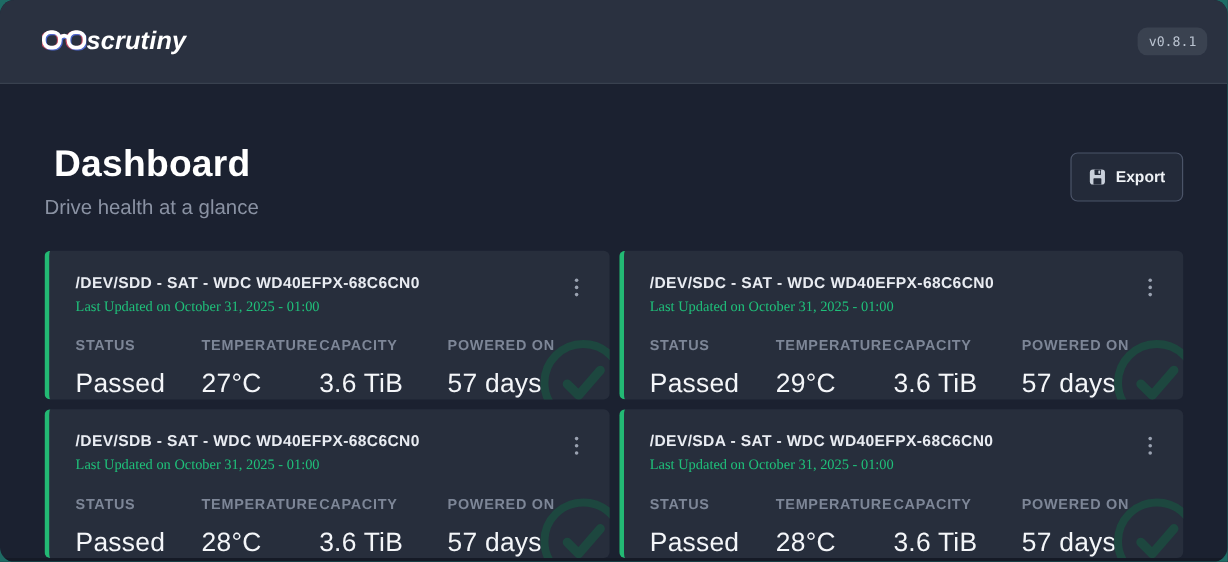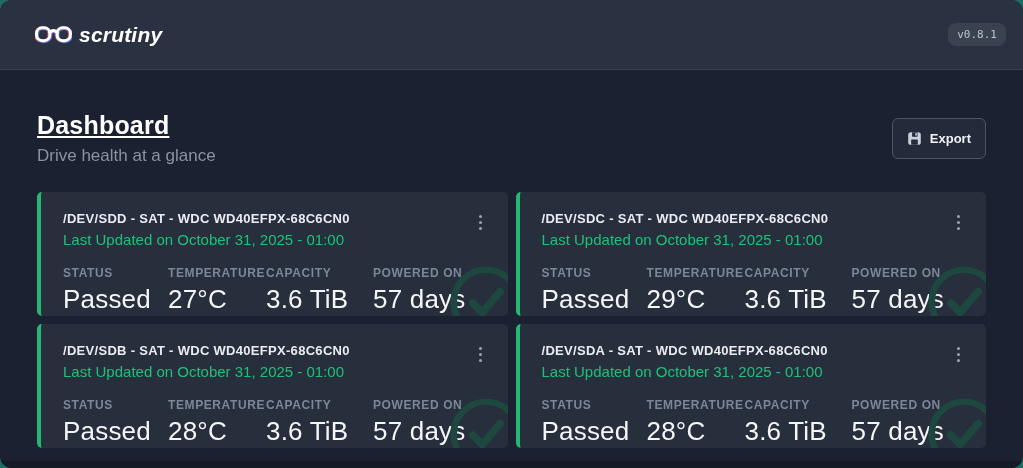--- a/index.html
+++ b/index.html
@@ -1,46 +1,46 @@
 <!DOCTYPE html>
 <html><head>
 <meta charset="utf-8">
 <style>
   html,body{margin:0;padding:0;background:#1e6b64;font-family:"Liberation Sans",sans-serif;}
   .app{position:relative;width:1023px;height:468px;background:#1b2130;border-radius:12px;
        overflow:hidden;display:flex;flex-direction:column;}
   
   .header{height:70px;flex:0 0 70px;background:#2a3140;border-bottom:1px solid #39414f;
           display:flex;align-items:center;padding:0 17px 0 35px;box-sizing:border-box;}
-  .logo{display:flex;align-items:center;gap:7px;}
+  .logo{display:flex;}
   .logo-name{color:#ffffff;font-size:21px;font-weight:700;font-style:italic;letter-spacing:.2px;}
   .version-badge{margin-left:auto;background:#3a4250;color:#bac3d0;border-radius:8px;
                  padding:5px 9px;font-family:"DejaVu Sans Mono",monospace;font-size:11px;}
   
   .main{flex:1;padding:41px 37px 0 37px;box-sizing:border-box;}
   .title-row{display:flex;align-items:center;justify-content:space-between;}
-  .page-title{margin:0;color:#ffffff;font-size:25px;font-weight:700;letter-spacing:.2px;text-decoration:underline;}
+  .page-title{margin:8px;color:#ffffff;font-size:31px;font-weight:700;letter-spacing:.2px;}
   .page-subtitle{margin:6px 0 0 0;color:#8a92a3;font-size:17px;}
   .toolbar{display:flex;gap:8px;}
   .btn{display:inline-flex;align-items:center;gap:8px;height:41px;padding:0 14px;
        background:#232a39;border:1px solid #4b5468;border-radius:6px;color:#eef1f5;
        font-size:13px;font-weight:700;cursor:pointer;font-family:inherit;}
   
   .grid{margin-top:26px;display:grid;grid-template-columns:1fr 1fr;column-gap:24px;row-gap:26px;gap:8px;}
   .card{position:relative;height:124px;box-sizing:border-box;background:#272e3c;
         border-left:4px solid #23b974;border-radius:5px;padding:19px 22px 18px 22px;
         overflow:hidden;cursor:pointer;}
   .card-head{display:flex;justify-content:space-between;align-items:flex-start;}
   .card-title{color:#e9ecf2;font-size:13px;font-weight:700;letter-spacing:.3px;}
-  .card-updated{margin-top:5px;color:#1fc07a;font-size:15px;}
+  .card-updated{margin-top:5px;color:#1fc07a;font-size:12px;font-family:Liberation Serif, serif;}
   .kebab{display:flex;flex-direction:column;gap:3px;padding:2px 4px;cursor:pointer;margin-top:2px;}
   .kebab i{width:3px;height:3px;border-radius:1.5px;background:#9aa2b1;display:block;}
   .stats{margin-top:18px;display:grid;grid-template-columns:105px 98px 107px 1fr;}
   .stat-label{color:#7d8697;font-size:12px;font-weight:700;letter-spacing:.6px;}
-  .stat-value{margin-top:4px;color:#f4f6f9;font-size:26px;font-weight:500;letter-spacing:.2px;}
+  .stat-value{margin-top:12px;color:#f4f6f9;font-size:22px;font-weight:500;letter-spacing:.2px;}
   .watermark{position:absolute;right:-16px;bottom:-24px;width:76px;height:76px;pointer-events:none;}
   
   .footer{flex:0 0 7px;height:7px;background:#151a26;margin-top:auto;}
   .spacer{flex:1;}
 </style>
 </head>
 <body>
 
 <div class="app">
 

